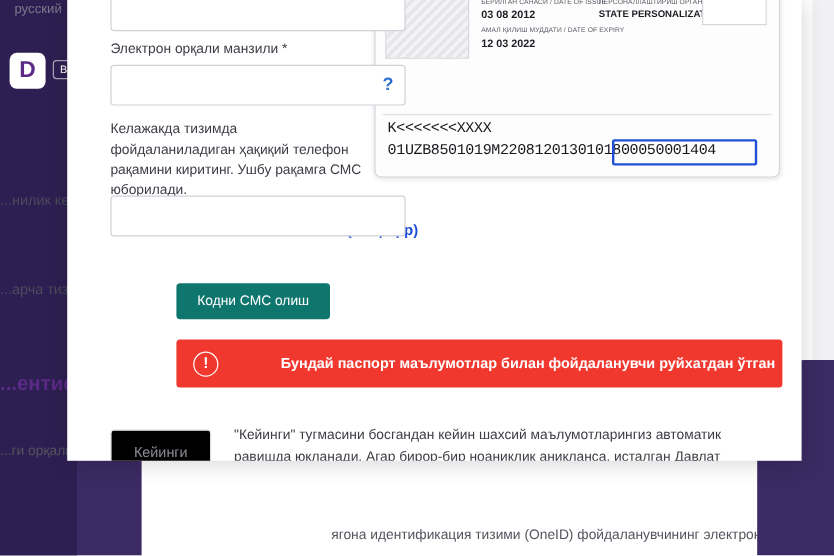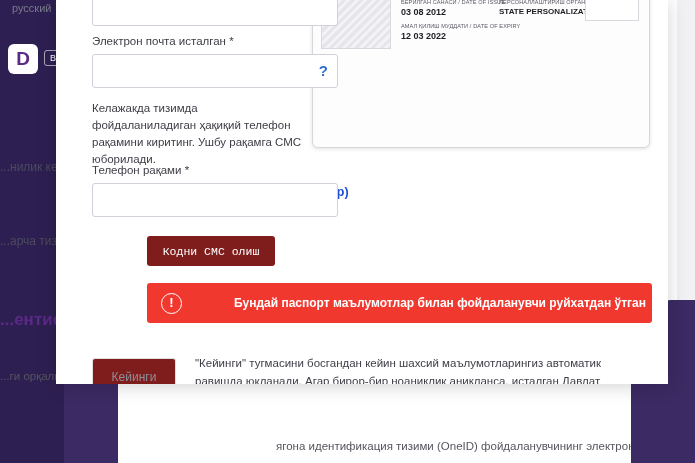--- a/index.html
+++ b/index.html
@@ -155,26 +155,26 @@
     font-size: 11.5px;
     color: #3d3d46;
     line-height: 17px;
   }
   #phone-block { position: absolute; left: 0; top: 163px; width: 100%; }
 
   #sms-button {
     position: absolute;
     left: 55px; top: 236px;
     width: 128px; height: 30px;
-    background: #7f1d1d;
+    background: #0f766e;
     color: #ffffff;
     border: none;
     border-radius: 3px;
     font-size: 11.5px;
-    font-family: Liberation Mono, monospace;
+    font-family: Liberation Sans, sans-serif;
     cursor: pointer;
   }
 
   
   #passport-card {
     position: absolute;
     left: 256px; top: -66px;
     width: 336px;
     height: 212px;
     background: #fdfdfd;
@@ -276,21 +276,21 @@
     font-weight: bold;
     white-space: nowrap;
     padding-left: 40px;
   }
 
   
   #next-button {
     position: absolute;
     left: 36px; top: 358px;
     width: 84px; height: 38px;
-    background: #7f1d1d;
+    background: #000000;
     border: 1px solid #dfdfe4;
     border-radius: 3px;
     color: #8e8e98;
     font-size: 12px;
     font-family: "Liberation Sans", sans-serif;
     cursor: pointer;
   }
   #footer-note {
     position: absolute;
     left: 139px; top: 354px;
@@ -329,39 +329,43 @@
     <div class="pp-val" style="left:88px; top:72px;">03  08  2012</div>
 
     <div class="pp-lbl" style="left:88px; top:88px;">АМАЛ ҚИЛИШ МУДДАТИ / DATE OF EXPIRY</div>
     <div class="pp-val" style="left:88px; top:96px;">12  03  2022</div>
 
     <div class="pp-lbl" style="left:186px; top:64px;">ПЕРСОНАЛЛАШТИРИШ ОРГАНИ / AUTHORITY</div>
     <div class="pp-val" style="left:186px; top:72px; font-size:8px;">STATE PERSONALIZATION CENTRE</div>
 
     <div id="pp-signature-box"></div>
 
+    <div id="pp-mrz-box">
+      <div class="mrz" id="mrz-1">K&lt;&lt;&lt;&lt;&lt;&lt;&lt;XXXX</div>
+      <div class="mrz" id="mrz-2">01UZB8501019M2208120130101800050001404</div>
+      <div id="pin-highlight"></div>
+    </div>
   </div>
   <div id="pin-caption">ПИН ФЛ (14 цифр)</div>
 
   <div id="form-col">
 
     <div id="input-top-wrap">
       <input class="text-input" type="text" value="" style="">
     </div>
 
     <div id="email-block">
-      <div class="field-label">Электрон почта исталган *</div>
+      <div class="field-label">Электрон орқали манзили *</div>
       <input class="text-input" type="text" value="" style="">
     </div>
     <div id="help-icon">?</div>
 
     <div id="phone-note">Келажакда тизимда фойдаланиладиган ҳақиқий телефон рақамини киритинг. Ушбу рақамга СМС юборилади.</div>
 
     <div id="phone-block">
-      <div class="field-label">Телефон рақами *</div>
       <input class="text-input" type="text" value="" style="">
     </div>
 
     <button id="sms-button">Кодни СМС олиш</button>
   </div>
 
   <div id="error-banner">
     <div id="error-icon">!</div>
     <div id="error-text">Бундай паспорт маълумотлар билан фойдаланувчи руйхатдан ўтган</div>
   </div>

